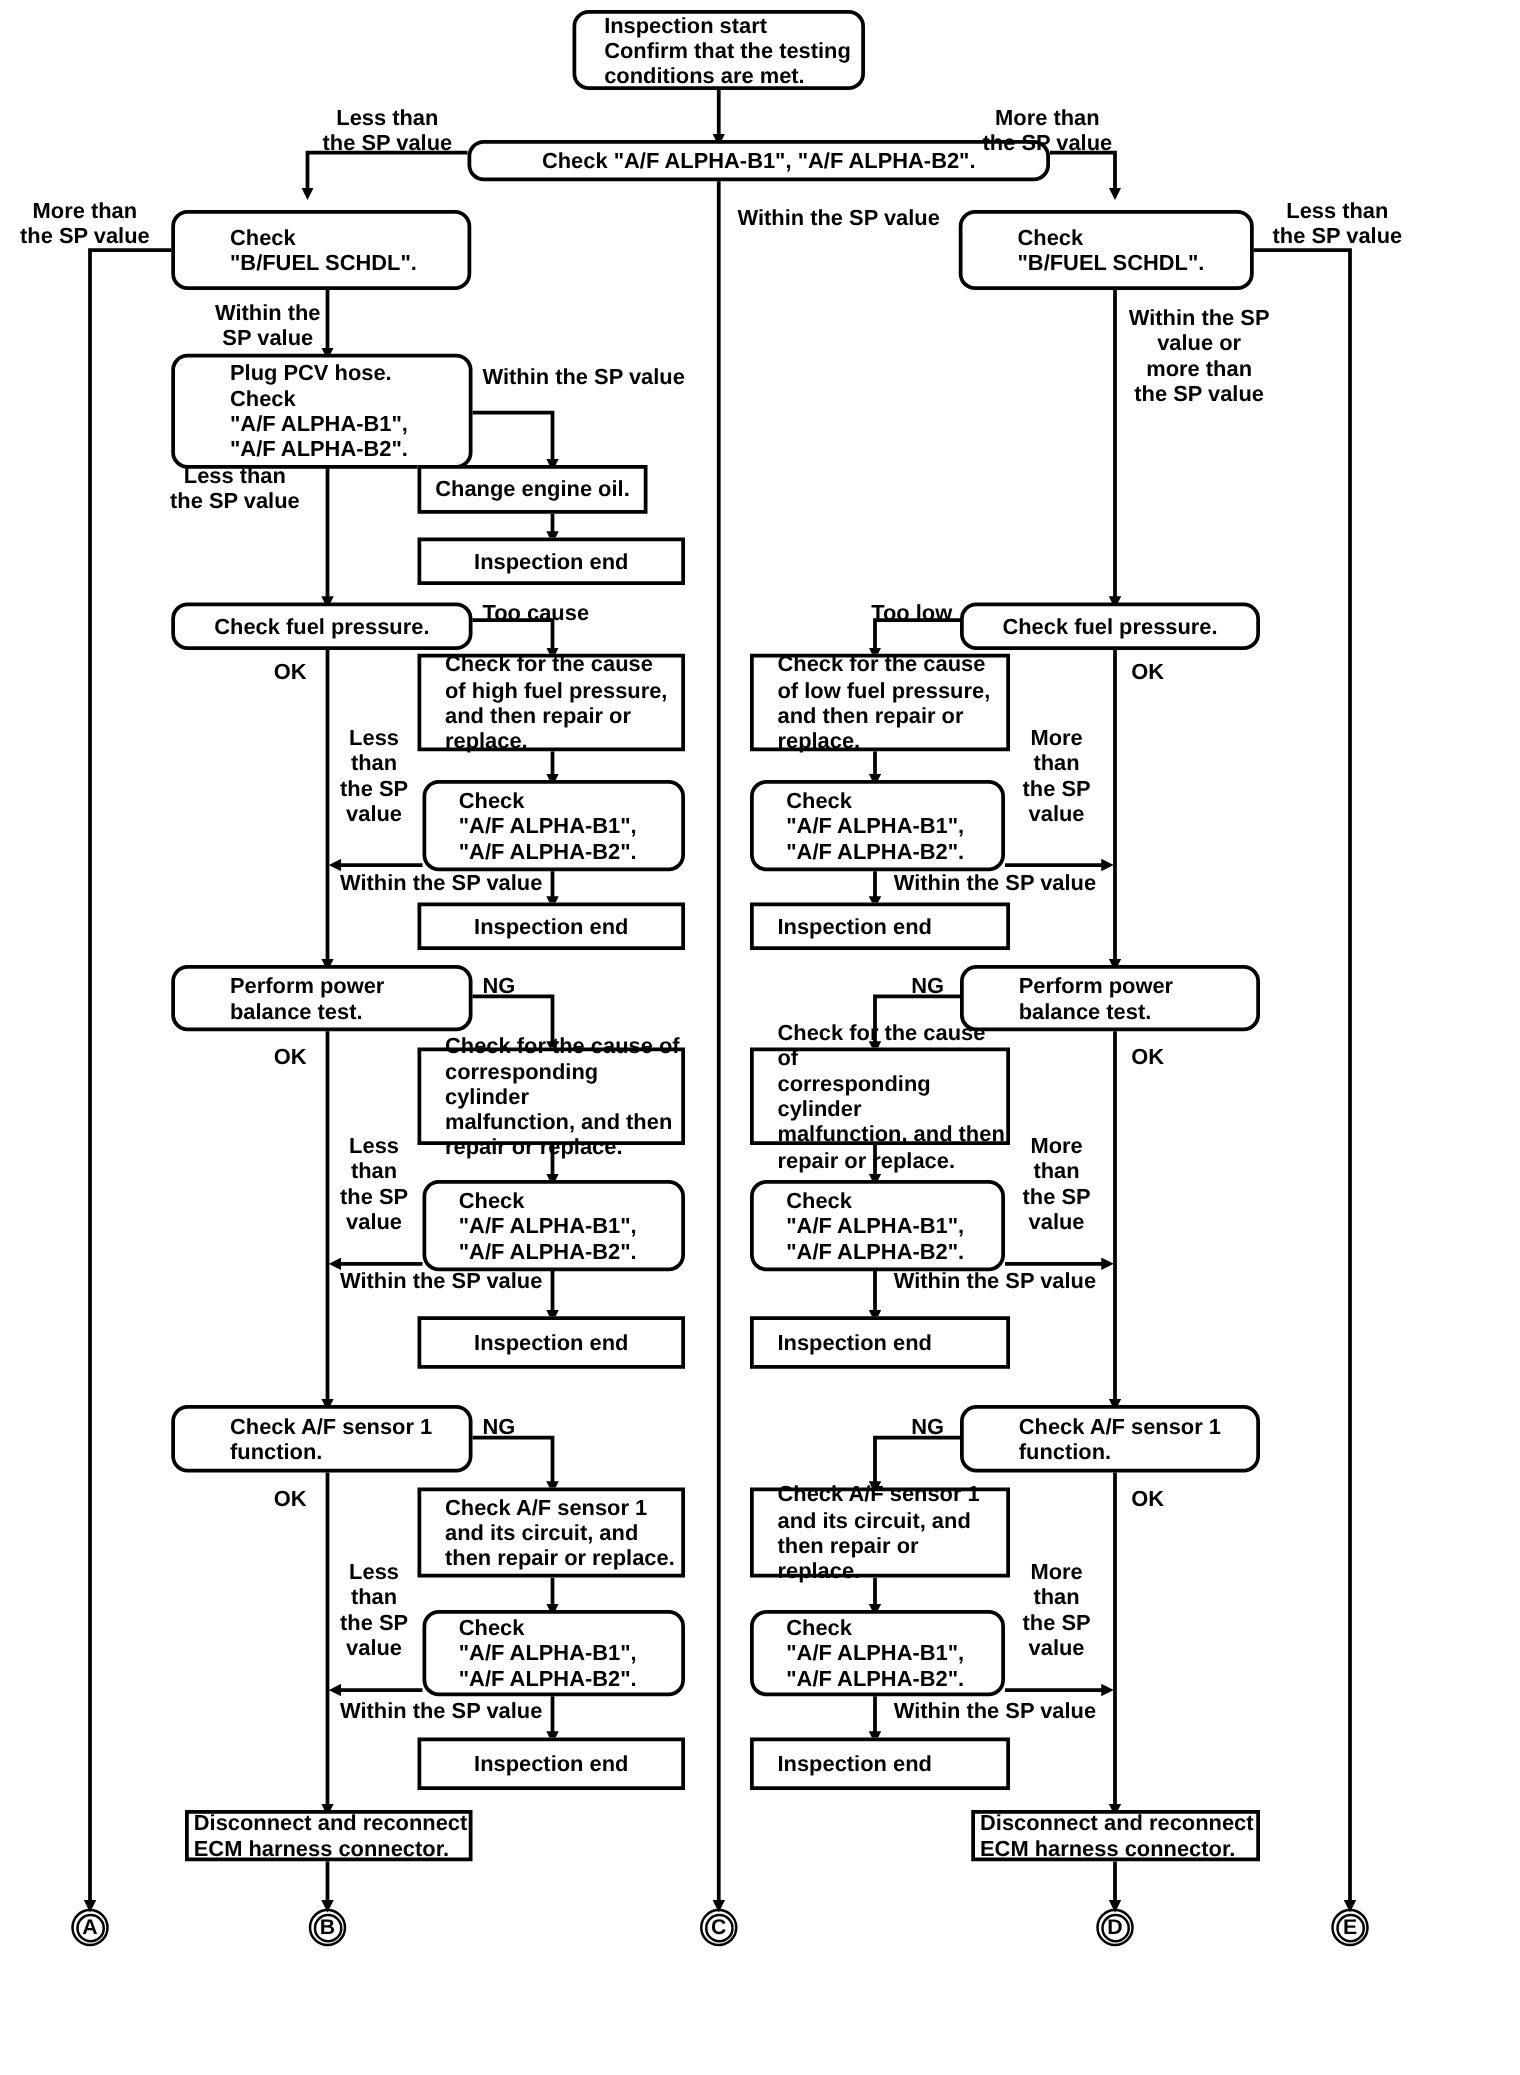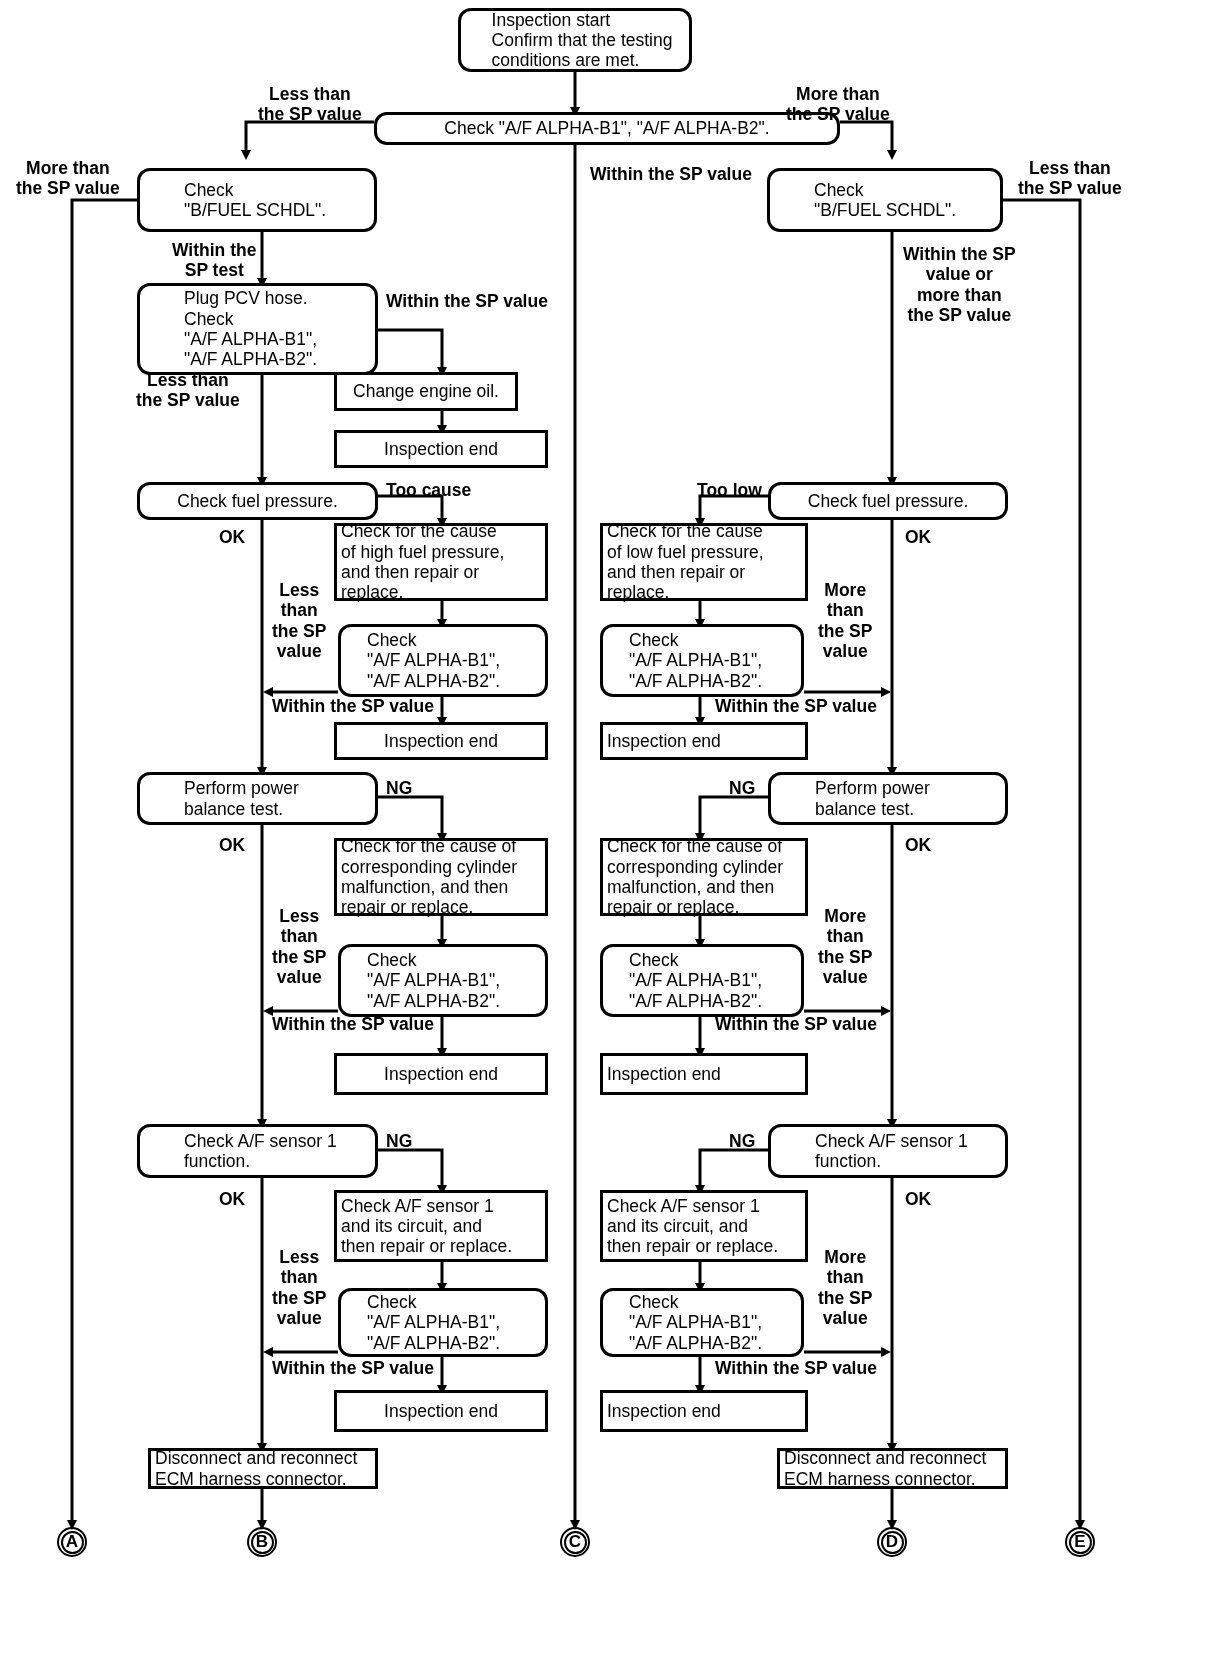--- a/index.html
+++ b/index.html
@@ -3,24 +3,24 @@
 <meta charset="utf-8">
 <style>
   html,body{margin:0;padding:0;background:#fff;}
   body{font-family:"Liberation Sans","DejaVu Sans",sans-serif;}
   #stage{position:relative;width:1216px;height:1660px;background:#fff;overflow:hidden;}
   #stage svg{position:absolute;left:0;top:0;width:1216px;height:1660px;}
 
   .node{position:absolute;box-sizing:border-box;border:3px solid #000;background:#fff;
         display:flex;align-items:center;z-index:3;}
   .node.rounded{border-radius:13px;}
-  .node .txt{font-weight:normal;font-size:17.5px;line-height:1.16;color:#000;white-space:pre-line;}
+  .node .txt{font-weight:bold;font-size:17.5px;line-height:1.16;color:#000;white-space:pre-line;}
   .node.center{justify-content:center;}
   .node.center .txt{text-align:center;}
-  .node.padl .txt{padding-left:4px;}
+  .node.padl .txt{padding-left:19px;}
   .node.indent .txt{padding-left:44px;}
 
   .lbl{position:absolute;font-weight:bold;font-size:17.5px;line-height:1.16;color:#000;
        white-space:pre-line;z-index:4;text-align:center;}
 
   .marker{position:absolute;width:30px;height:30px;z-index:5;}
   .marker .ring{position:absolute;inset:0;border:2.5px solid #000;border-radius:50%;}
   .marker .ring2{position:absolute;inset:3.5px;border:2.5px solid #000;border-radius:50%;}
   .marker .ml{position:absolute;inset:0;display:flex;align-items:center;justify-content:center;
                font-weight:bold;font-size:17px;}
@@ -290,21 +290,21 @@
 
   <div class="lbl" style="left:16px;top:158px;">More than
 the SP value</div>
 
   <div class="lbl" style="left:1018px;top:158px;">Less than
 the SP value</div>
 
   <div class="lbl" style="left:590px;top:164px;">Within the SP value</div>
 
   <div class="lbl" style="left:172px;top:240px;">Within the
-SP test</div>
+SP value</div>
 
   <div class="lbl" style="left:903px;top:244px;">Within the SP
 value or
 more than
 the SP value</div>
 
   <div class="lbl" style="left:386px;top:291px;">Within the SP value</div>
 
   <div class="lbl" style="left:136px;top:370px;">Less than
 the SP value</div>

